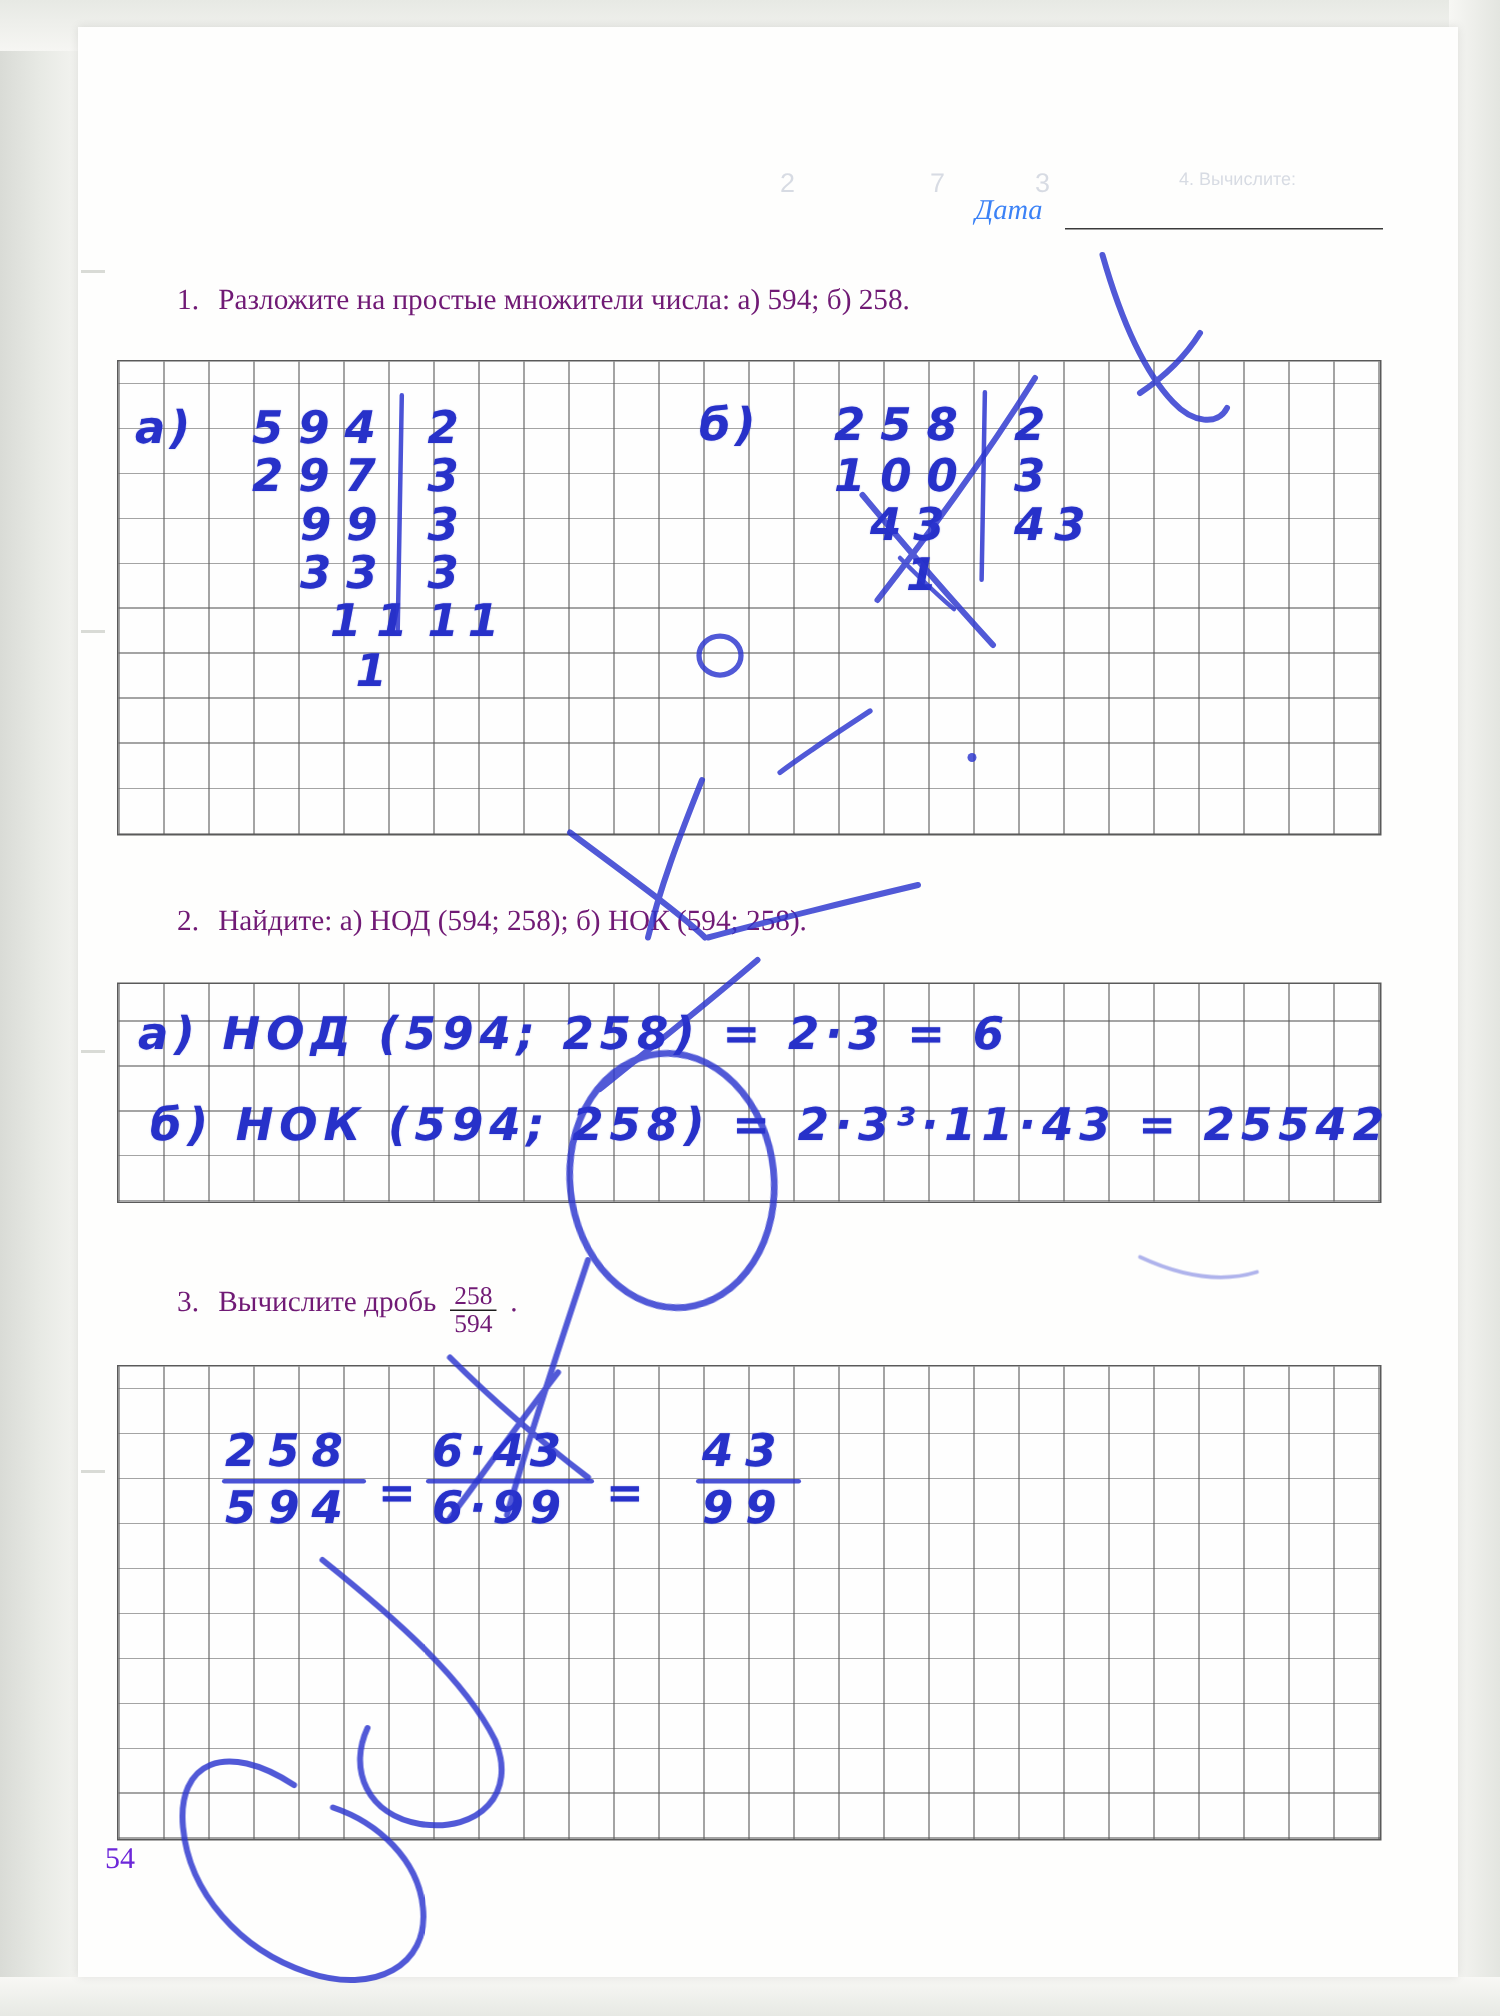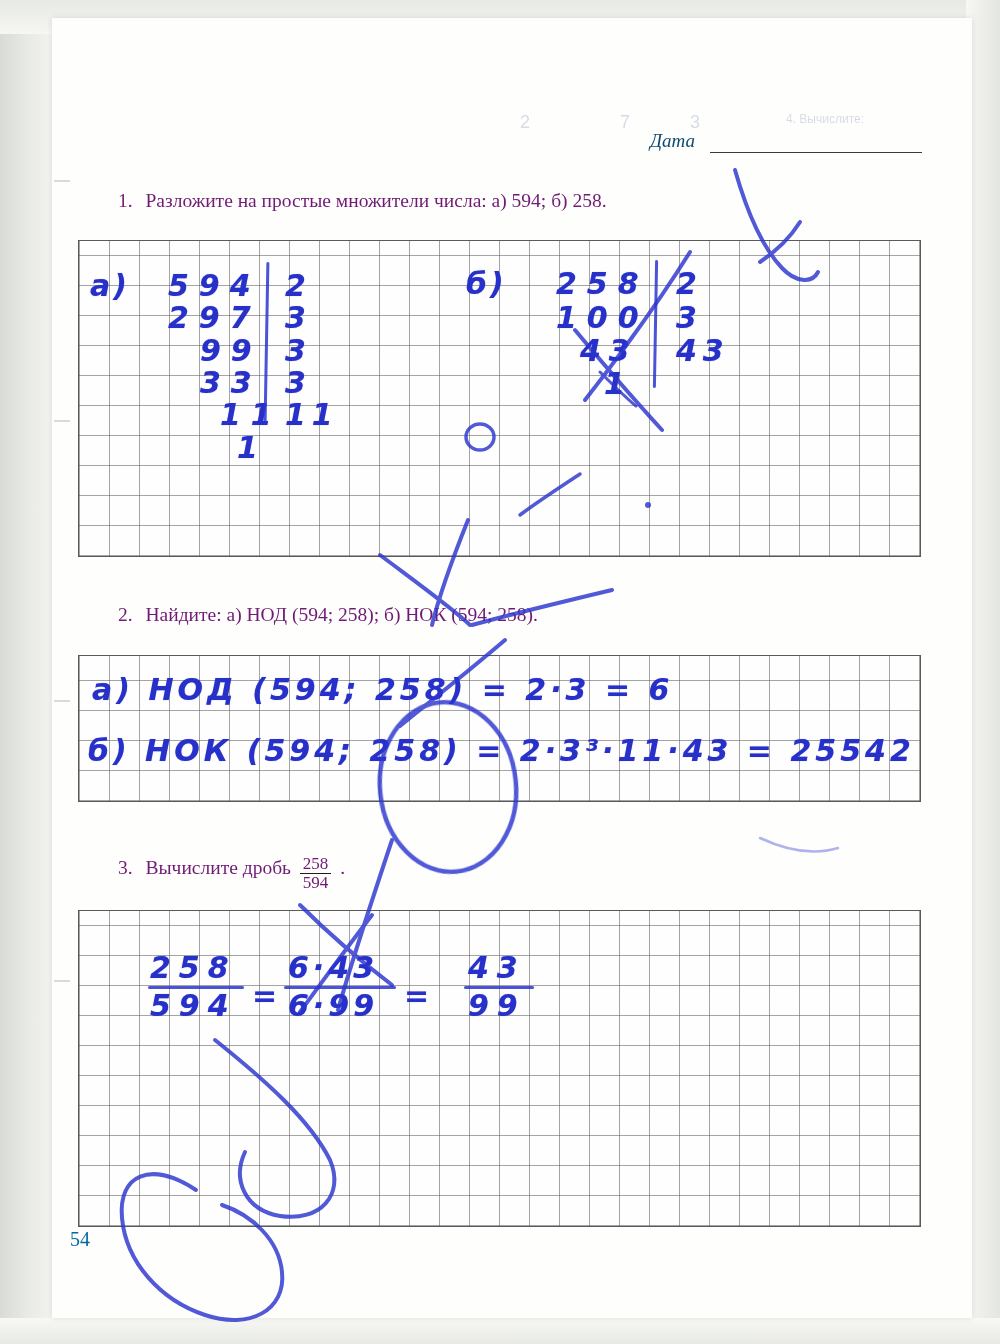--- a/index.html
+++ b/index.html
@@ -57,21 +57,21 @@
   }
   #spiral .ring{
     position:absolute;left:2px;width:9px;height:9px;border:2px solid #6f7396;
     border-radius:50%;background:transparent;
   }
   #variant-num{
     color:#2f3594;font-family:"Liberation Sans",sans-serif;font-weight:bold;
     font-size:26px;margin-left:18px;
   }
   #date-label{
-    position:absolute;left:650px;top:130px;font-style:italic;font-size:19px;color:#0c4a6e;
+    position:absolute;left:650px;top:130px;font-style:italic;font-size:19px;color:#3b82f6;
     font-family:"Liberation Serif",serif;
   }
   #date-line{
     position:absolute;left:710px;top:152px;width:212px;height:0;
     border-bottom:1.6px solid #3a3a3a;
   }
   
   .ghost{
     position:absolute;color:#b9c0cf;font-size:12px;font-family:"Liberation Sans",sans-serif;
     opacity:.55;
@@ -115,21 +115,21 @@
     white-space:nowrap;
   }
   .hw.lg{font-size:30px;}
   .pen-line{
     position:absolute;background:#2b35cf;border-radius:2px;opacity:.85;
   }
   .pen-vert{
     position:absolute;width:3px;background:#2b35cf;opacity:.85;border-radius:2px;
   }
   #pagenum{
-    position:absolute;left:70px;top:1228px;font-size:20px;color:#0369a1;
+    position:absolute;left:70px;top:1228px;font-size:20px;color:#6d28d9;
     font-family:"Liberation Serif",serif;
   }
   svg.ink{position:absolute;left:0;top:0;width:1000px;height:1344px;pointer-events:none;}
 </style>
 </head>
 <body>
 
 <div id="page">
 
   <div id="scan-left"></div>
@@ -198,21 +198,21 @@
   <div class="hw lg" style="left:580px;top:333px;letter-spacing:8px;">43</div>
   <div class="hw lg" style="left:604px;top:366px;">1</div>
 
   <div class="pen-vert" style="left:654px;top:260px;height:128px;transform:rotate(1deg);"></div>
 
   <div class="hw lg" style="left:676px;top:266px;">2</div>
   <div class="hw lg" style="left:676px;top:300px;">3</div>
   <div class="hw lg" style="left:676px;top:333px;letter-spacing:6px;">43</div>
 
   <div class="hw lg" style="left:92px;top:672px;letter-spacing:4px;">а) НОД (594; 258) = 2·3 = 6</div>
-  <div class="hw lg" style="left:88px;top:733px;letter-spacing:4px;">б) НОК (594; 258) = 2·3³·11·43 = 25542</div>
+  <div class="hw lg" style="left:100px;top:733px;letter-spacing:4px;">б) НОК (594; 258) = 2·3³·11·43 = 25542</div>
 
   <div class="hw lg" style="left:150px;top:950px;letter-spacing:8px;">258</div>
   <div class="pen-line" style="left:148px;top:986px;width:96px;height:3px;"></div>
   <div class="hw lg" style="left:150px;top:988px;letter-spacing:8px;">594</div>
   <div class="hw lg" style="left:252px;top:978px;">=</div>
 
   <div class="hw lg" style="left:288px;top:950px;letter-spacing:4px;">6·43</div>
   <div class="pen-line" style="left:284px;top:986px;width:112px;height:3px;"></div>
   <div class="hw lg" style="left:288px;top:988px;letter-spacing:4px;">6·99</div>
   <div class="hw lg" style="left:404px;top:978px;">=</div>

